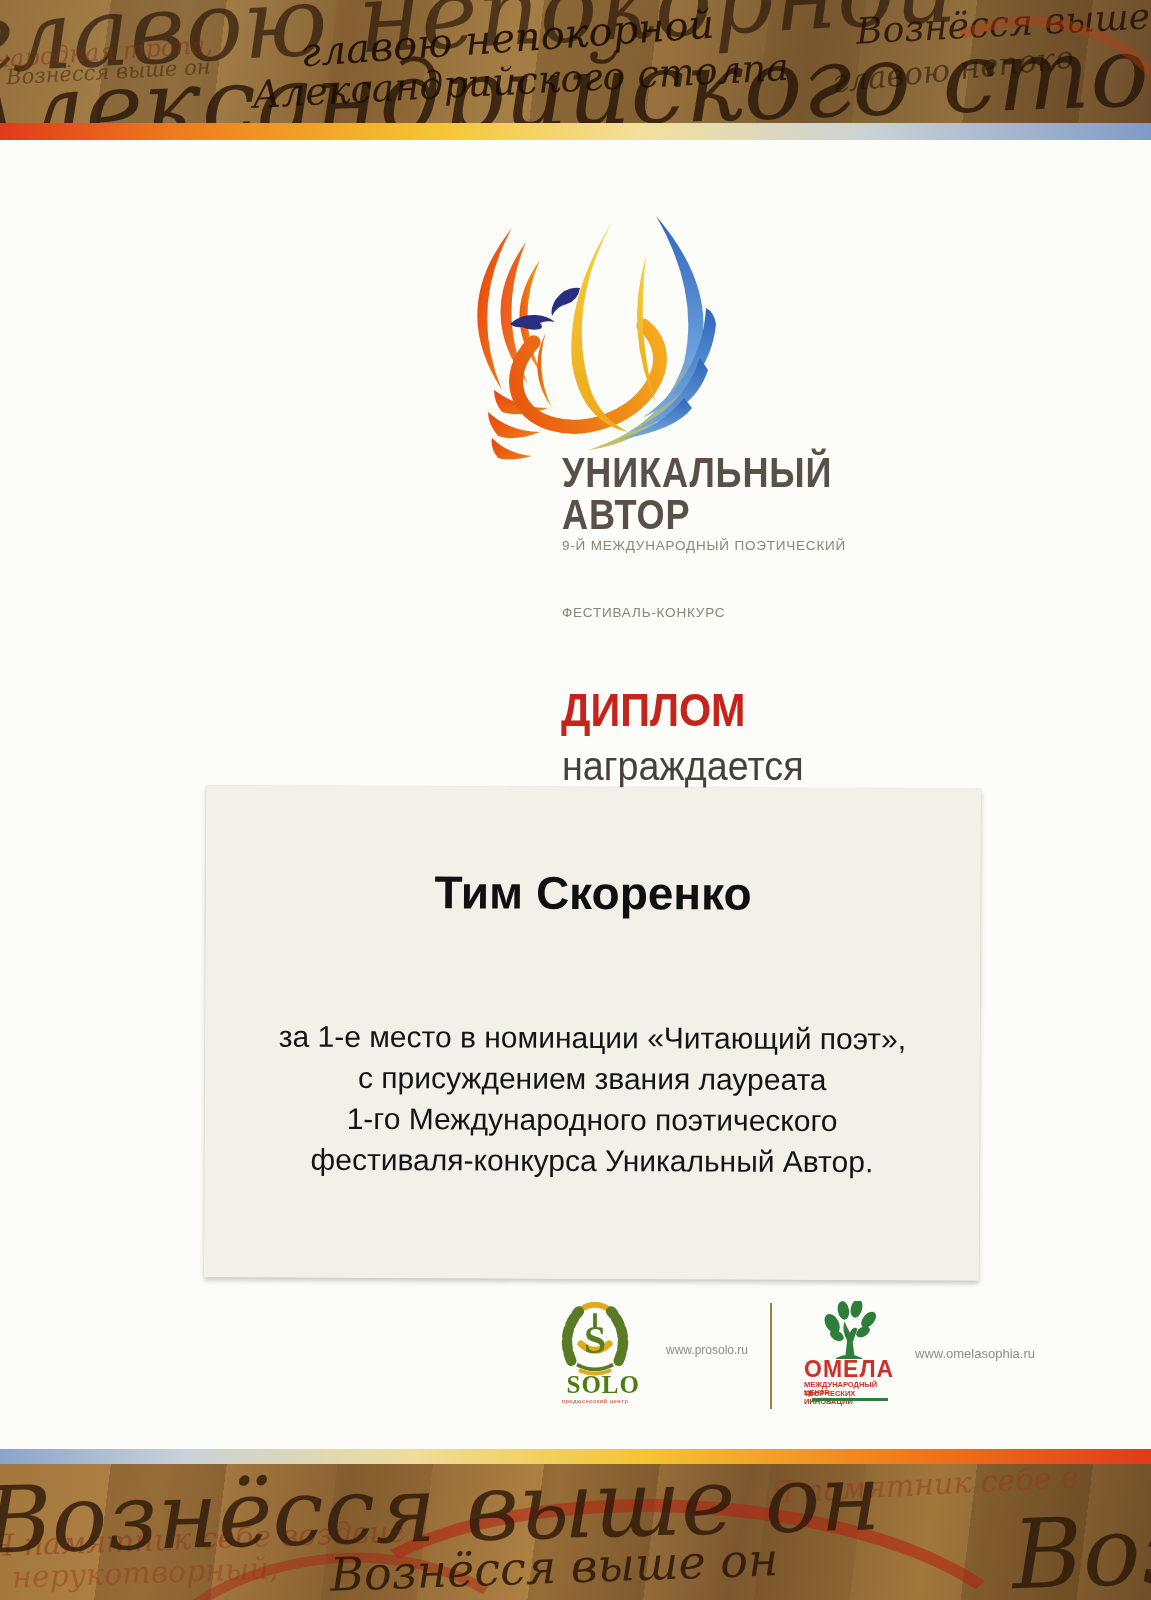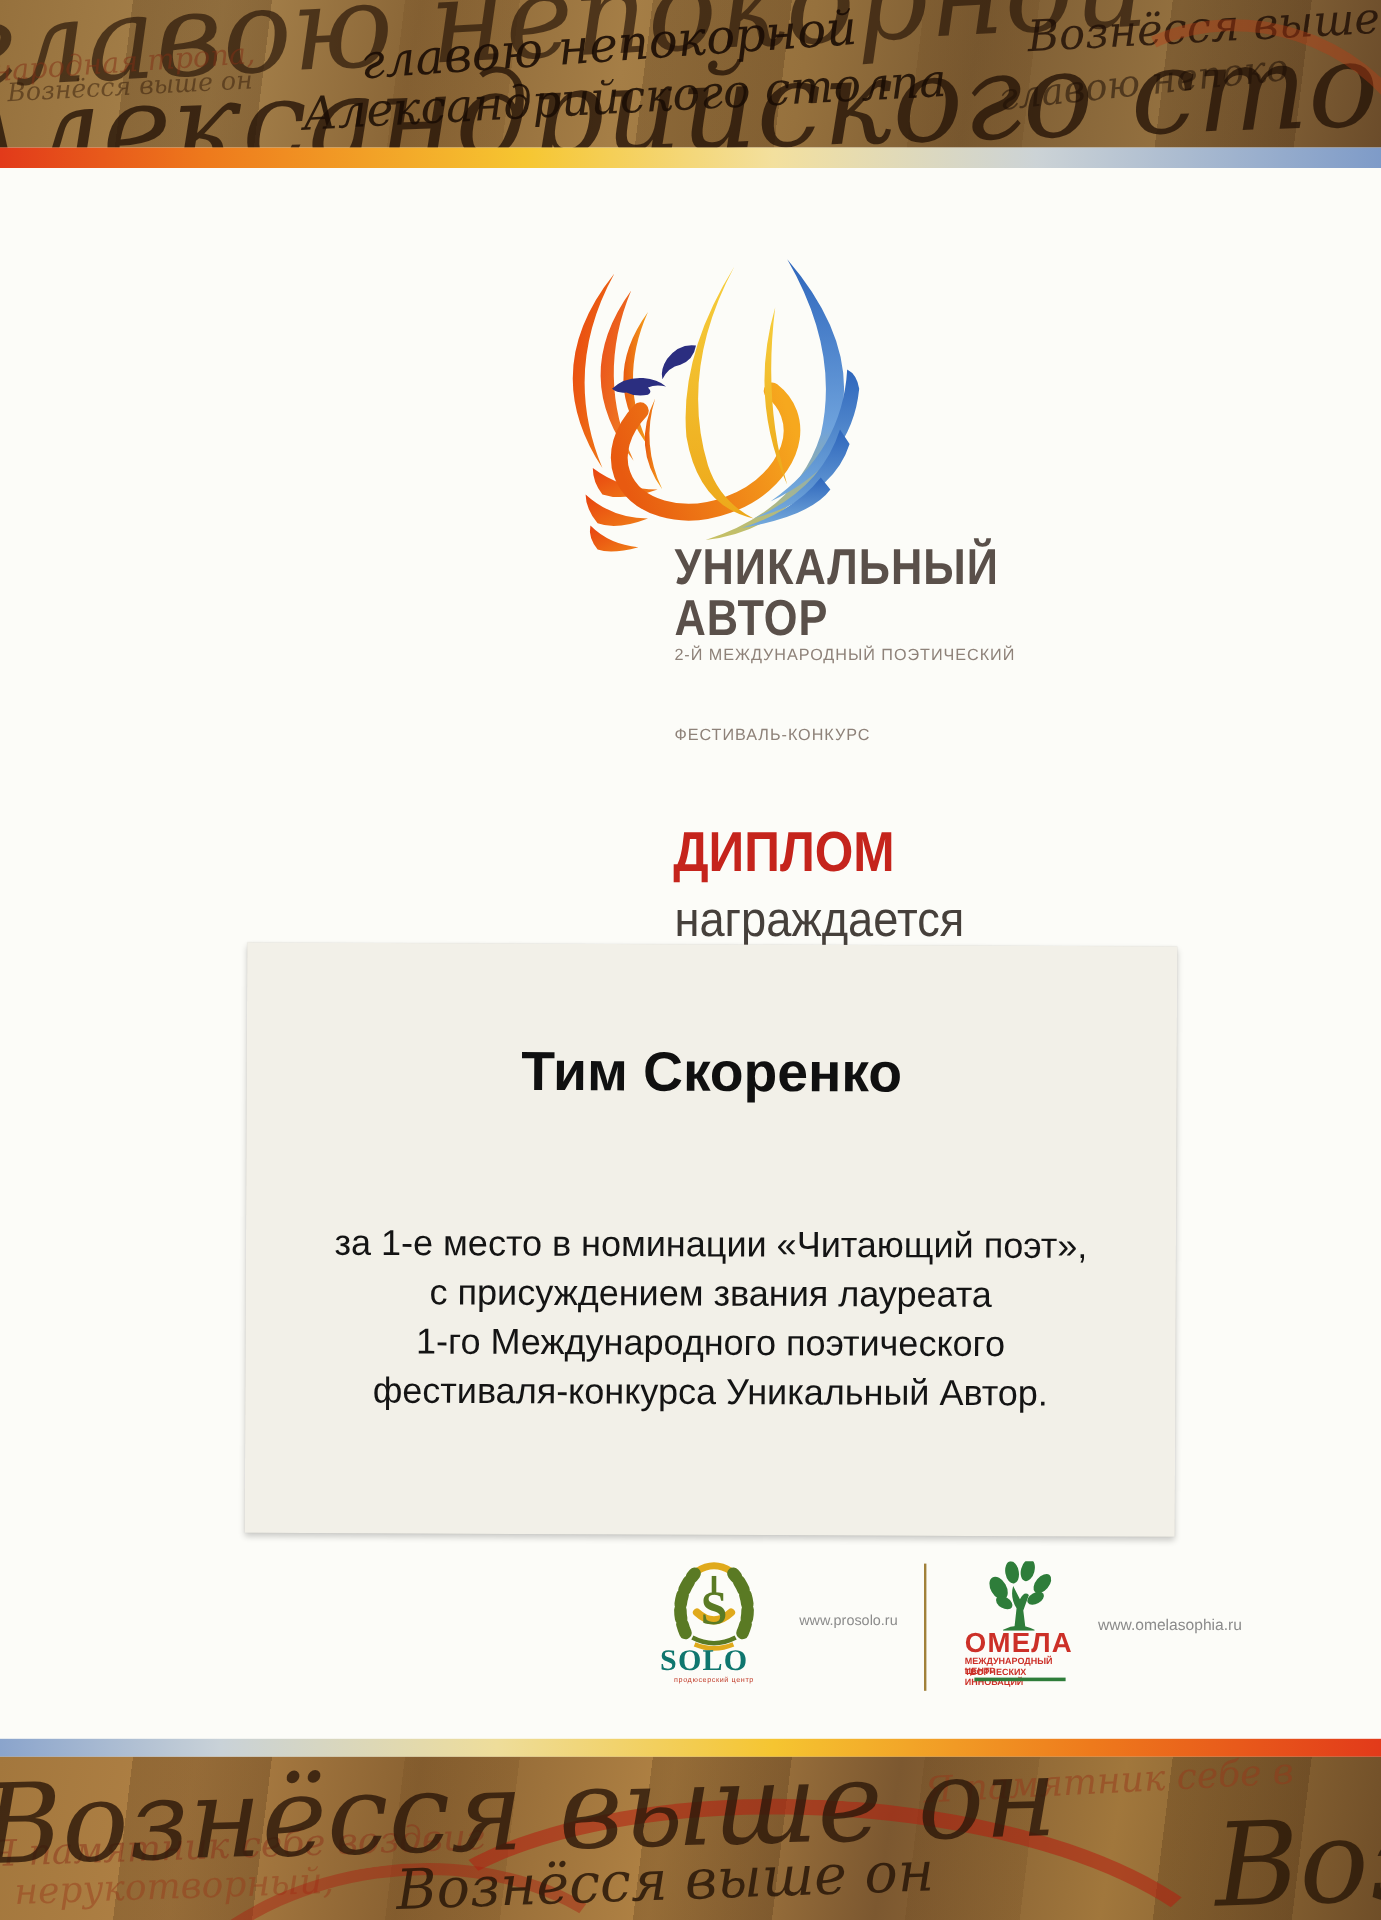--- a/index.html
+++ b/index.html
@@ -62,22 +62,22 @@
   .awarded { position:absolute; left:562px; top:746px; font-size:41px; color:#46403b;
     transform:scaleX(0.92); transform-origin:left top; line-height:1; }
   
   .paper { position:absolute; left:205px; top:787px; width:775px; height:492px;
     background:#f2f0e8; transform:rotate(0.25deg);
     box-shadow:0 3px 5px rgba(0,0,0,0.20), 0 0 1px rgba(0,0,0,0.12); }
   .paper .name { margin-top:80px; text-align:center; font-size:46px; font-weight:bold; color:#101010; line-height:52px; }
   .paper .citation { margin-top:98px; text-align:center; font-size:30px; color:#141414; line-height:41px; }
   
   .solo-wreath { position:absolute; left:550px; top:1300px; width:90px; height:76px; }
-  .solo-name { position:absolute; left:550px; top:1372px; width:90px; text-align:left;
-    font-family:"Liberation Serif", serif; font-weight:bold; font-size:25px; letter-spacing:1px; color:#0f766e; line-height:1; }
+  .solo-name { position:absolute; left:550px; top:1372px; width:90px; text-align:right;
+    font-family:"Liberation Serif", serif; font-weight:bold; font-size:25px; letter-spacing:1px; color:#4d7c0f; line-height:1; }
   .solo-tag { position:absolute; left:550px; top:1398px; width:90px; text-align:center;
     font-size:6px; color:#c03a28; letter-spacing:0.5px; line-height:1; }
   .prosolo-url { position:absolute; left:666px; top:1343px; font-size:12px; color:#8b8b8b; }
   .footer-divider { position:absolute; left:770px; top:1303px; width:2px; height:106px; background:#a1813a; }
   .omela-tree { position:absolute; left:818px; top:1301px; width:62px; height:58px; }
   .omela-name { position:absolute; left:804px; top:1358px; width:90px; text-align:right;
     font-weight:bold; font-size:23px; letter-spacing:1px; color:#cc3028; line-height:1; }
   .omela-tag { position:absolute; left:804px; width:90px; text-align:left;
     font-size:7.5px; font-weight:bold; color:#cc3028; line-height:1; }
   .omela-tag1 { top:1381px; }
@@ -147,21 +147,21 @@
     <path d="M246,96 Q242,164 182,206 Q250,174 256,112 Q254,100 246,96 Z" fill="url(#gBlue2)"></path>
     <path d="M240,146 Q224,196 168,220 Q234,202 248,158 Z" fill="url(#gBlue2)"></path>
     <path d="M224,186 Q202,214 158,228 Q216,218 232,196 Z" fill="url(#gBlue2)"></path>
 
     <path d="M120,76 Q106,74 96,87 Q90,96 92,104 Q97,94 107,92 Q118,88 120,76 Z" fill="#2b2e80"></path>
     <path d="M50,112 Q60,102 76,103 Q88,104 95,110 Q86,108 80,111 Q84,115 80,117 Q70,119 62,115 Q55,116 50,112 Z" fill="#2b2e80"></path>
   </svg>
 
   <div class="brand-title brand-title1">УНИКАЛЬНЫЙ</div>
   <div class="brand-title brand-title2">АВТОР</div>
-  <div class="brand-sub brand-sub1">2-Й МЕЖДУНАРОДНЫЙ ПОЭТИЧЕСКИЙ</div>
+  <div class="brand-sub brand-sub1">9-Й МЕЖДУНАРОДНЫЙ ПОЭТИЧЕСКИЙ</div>
   <div class="brand-sub brand-sub2">ФЕСТИВАЛЬ-КОНКУРС</div>
 
   <div class="diploma-head">ДИПЛОМ</div>
   <div class="awarded">награждается</div>
 
   <div class="paper">
     <div class="name">Тим Скоренко</div>
     <div class="citation">
       <div>за 1-е место в номинации «Читающий поэт»,</div>
       <div>с присуждением  звания лауреата</div>

